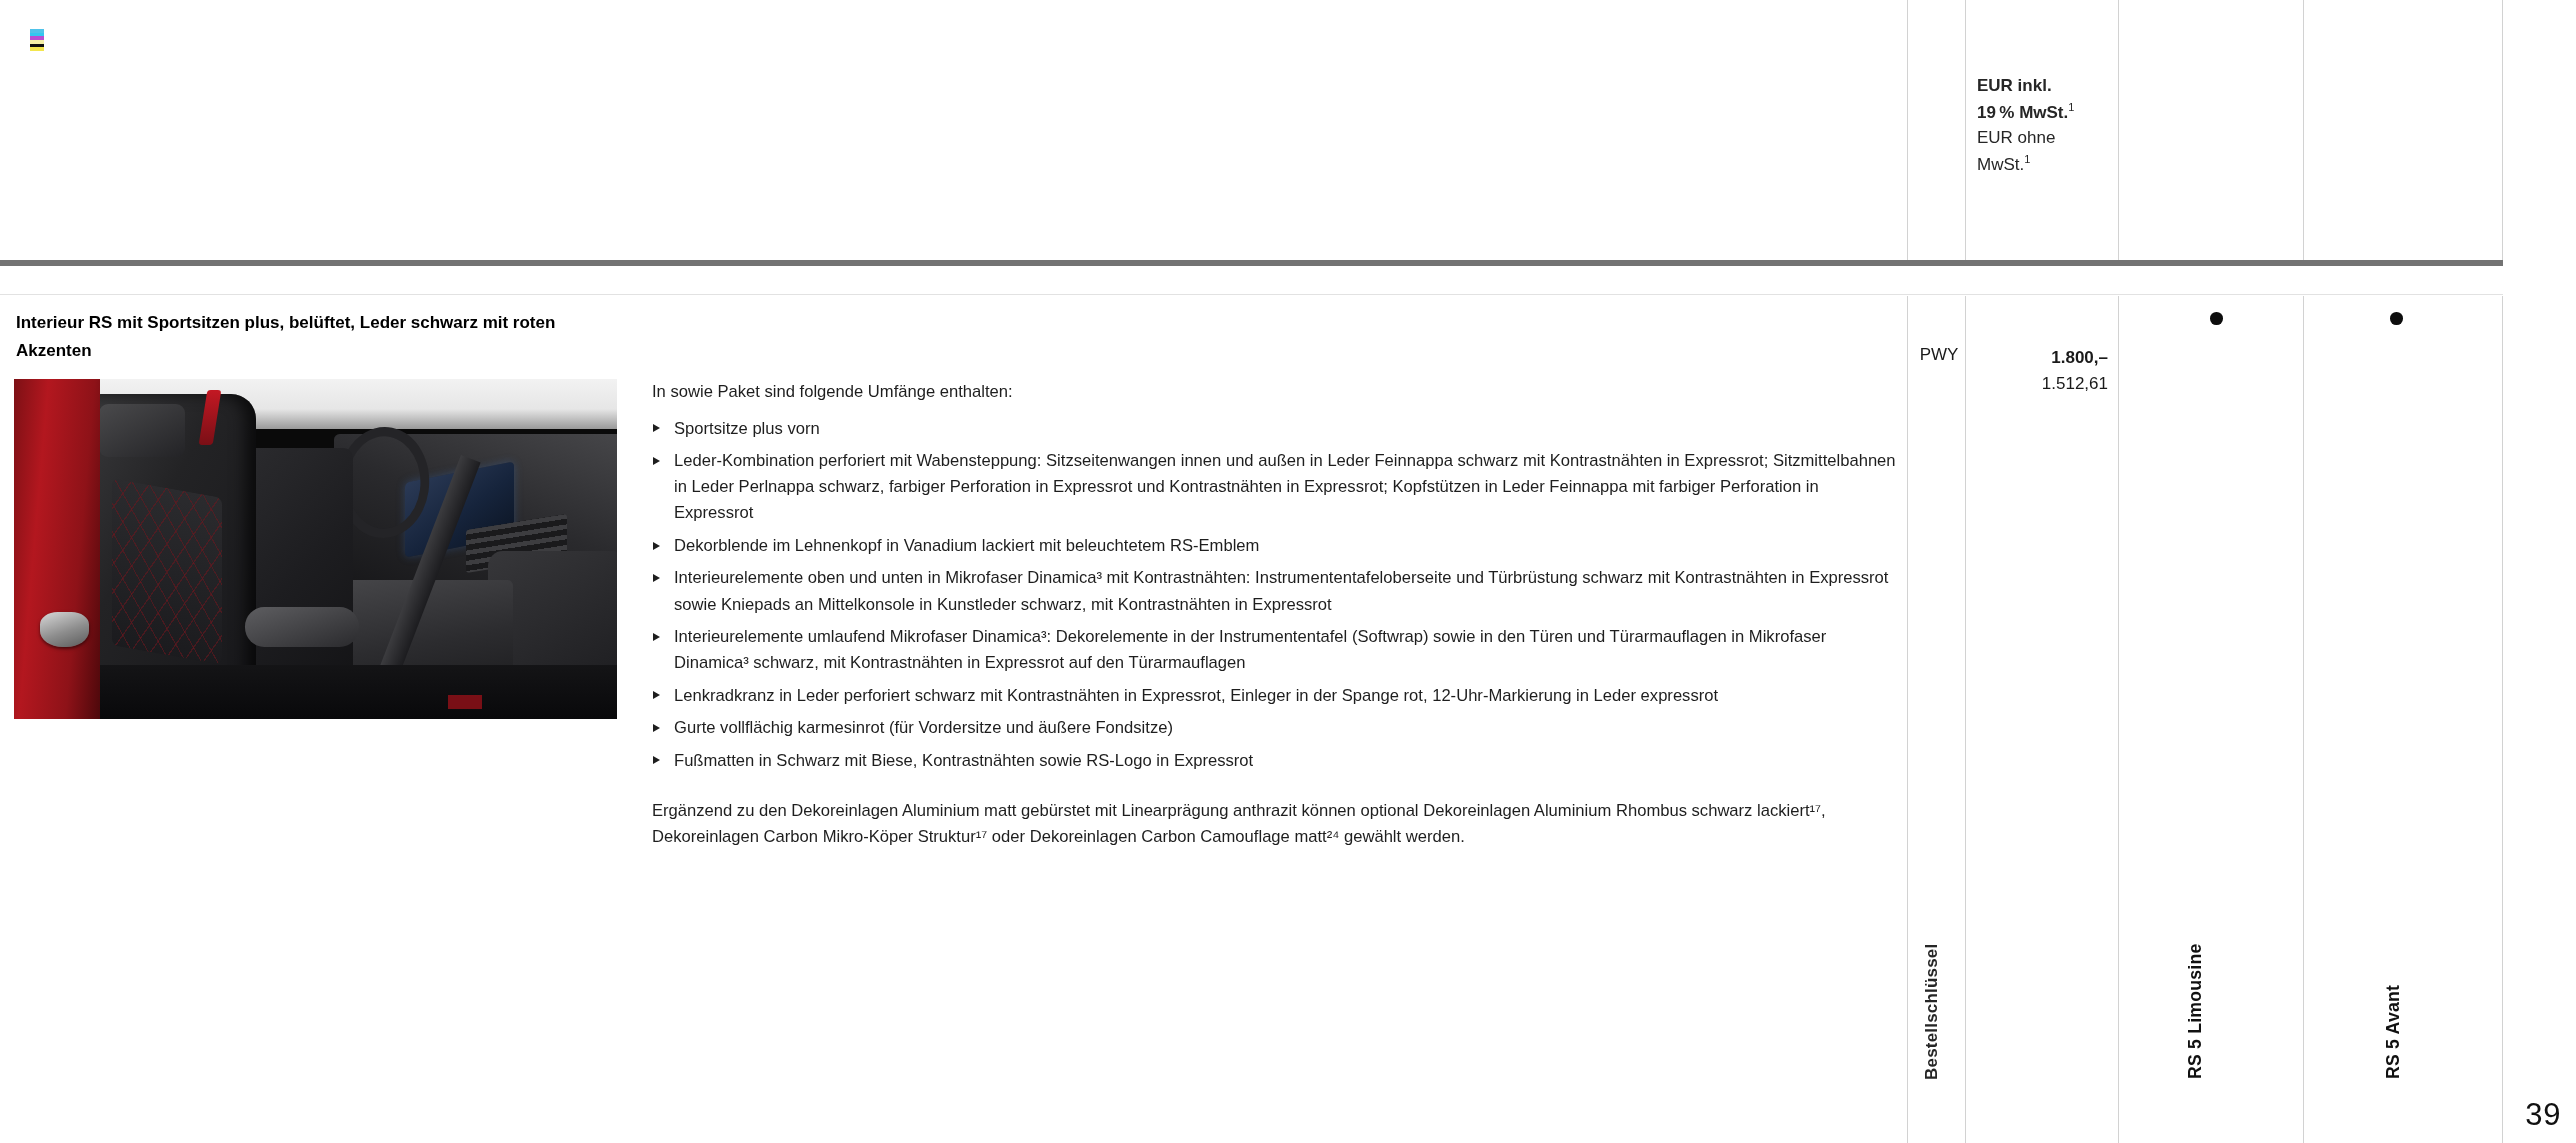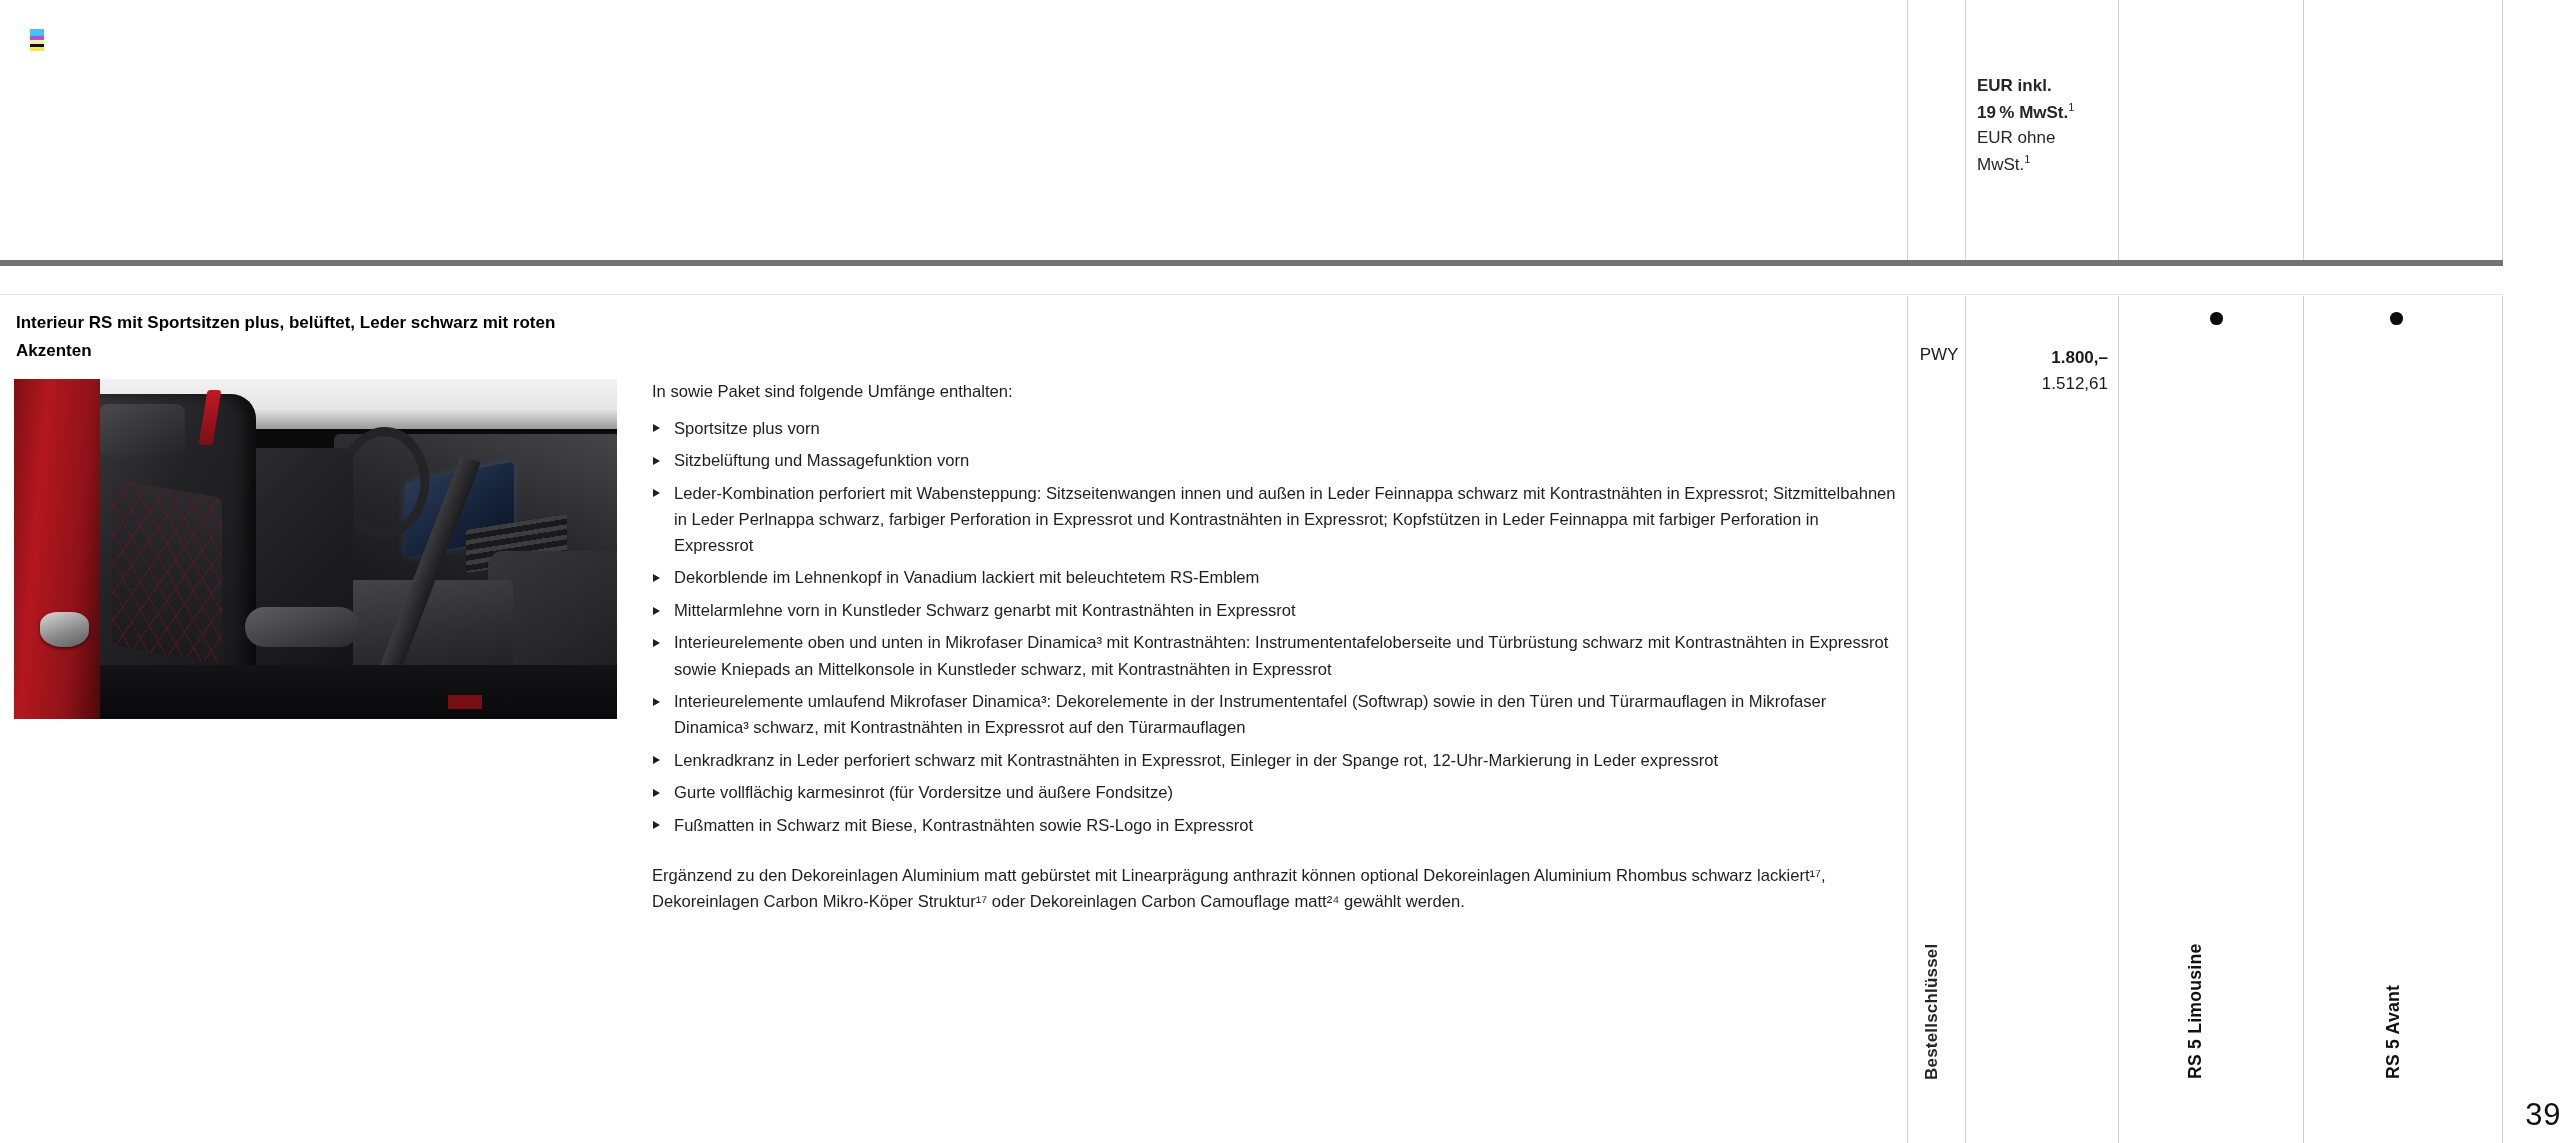--- a/index.html
+++ b/index.html
@@ -373,24 +373,22 @@
       <div class="floor"></div>
       <div class="red-mat"></div>
       <div class="body-red"></div>
       <div class="door-handle"></div>
     </div>
 
     <div id="desc">
       <p class="intro">In sowie Paket sind folgende Umfänge enthalten:</p>
       <ul>
         <li><span class="tri"></span><span>Sportsitze plus vorn</span></li>
-        <li><span class="tri"></span><span>Sitzbelüftung und Massagefunktion vorn</span></li>
         <li><span class="tri"></span><span>Leder-Kombination perforiert mit Wabensteppung: Sitzseitenwangen innen und außen in Leder Feinnappa schwarz mit Kontrastnähten in Expressrot; Sitzmittelbahnen in Leder Perlnappa schwarz, farbiger Perforation in Expressrot und Kontrastnähten in Expressrot; Kopfstützen in Leder Feinnappa mit farbiger Perforation in Expressrot</span></li>
         <li><span class="tri"></span><span>Dekorblende im Lehnenkopf in Vanadium lackiert mit beleuchtetem RS-Emblem</span></li>
-        <li><span class="tri"></span><span>Mittelarmlehne vorn in Kunstleder Schwarz genarbt mit Kontrastnähten in Expressrot</span></li>
         <li><span class="tri"></span><span>Interieurelemente oben und unten in Mikrofaser Dinamica³ mit Kontrastnähten: Instrumententafeloberseite und Türbrüstung schwarz mit Kontrastnähten in Expressrot sowie Kniepads an Mittelkonsole in Kunstleder schwarz, mit Kontrastnähten in Expressrot</span></li>
         <li><span class="tri"></span><span>Interieurelemente umlaufend Mikrofaser Dinamica³: Dekorelemente in der Instrumententafel (Softwrap) sowie in den Türen und Türarmauflagen in Mikrofaser Dinamica³ schwarz, mit Kontrastnähten in Expressrot auf den Türarmauflagen</span></li>
         <li><span class="tri"></span><span>Lenkradkranz in Leder perforiert schwarz mit Kontrastnähten in Expressrot, Einleger in der Spange rot, 12-Uhr-Markierung in Leder expressrot</span></li>
         <li><span class="tri"></span><span>Gurte vollflächig karmesinrot (für Vordersitze und äußere Fondsitze)</span></li>
         <li><span class="tri"></span><span>Fußmatten in Schwarz mit Biese, Kontrastnähten sowie RS-Logo in Expressrot</span></li>
       </ul>
       <p class="outro">Ergänzend zu den Dekoreinlagen Aluminium matt gebürstet mit Linearprägung anthrazit können optional Dekoreinlagen Aluminium Rhombus schwarz lackiert¹⁷, Dekoreinlagen Carbon Mikro-Köper Struktur¹⁷ oder Dekoreinlagen Carbon Camouflage matt²⁴ gewählt werden.</p>
     </div>
 
     <div class="cell-val" id="cell-order-key">PWY</div>

